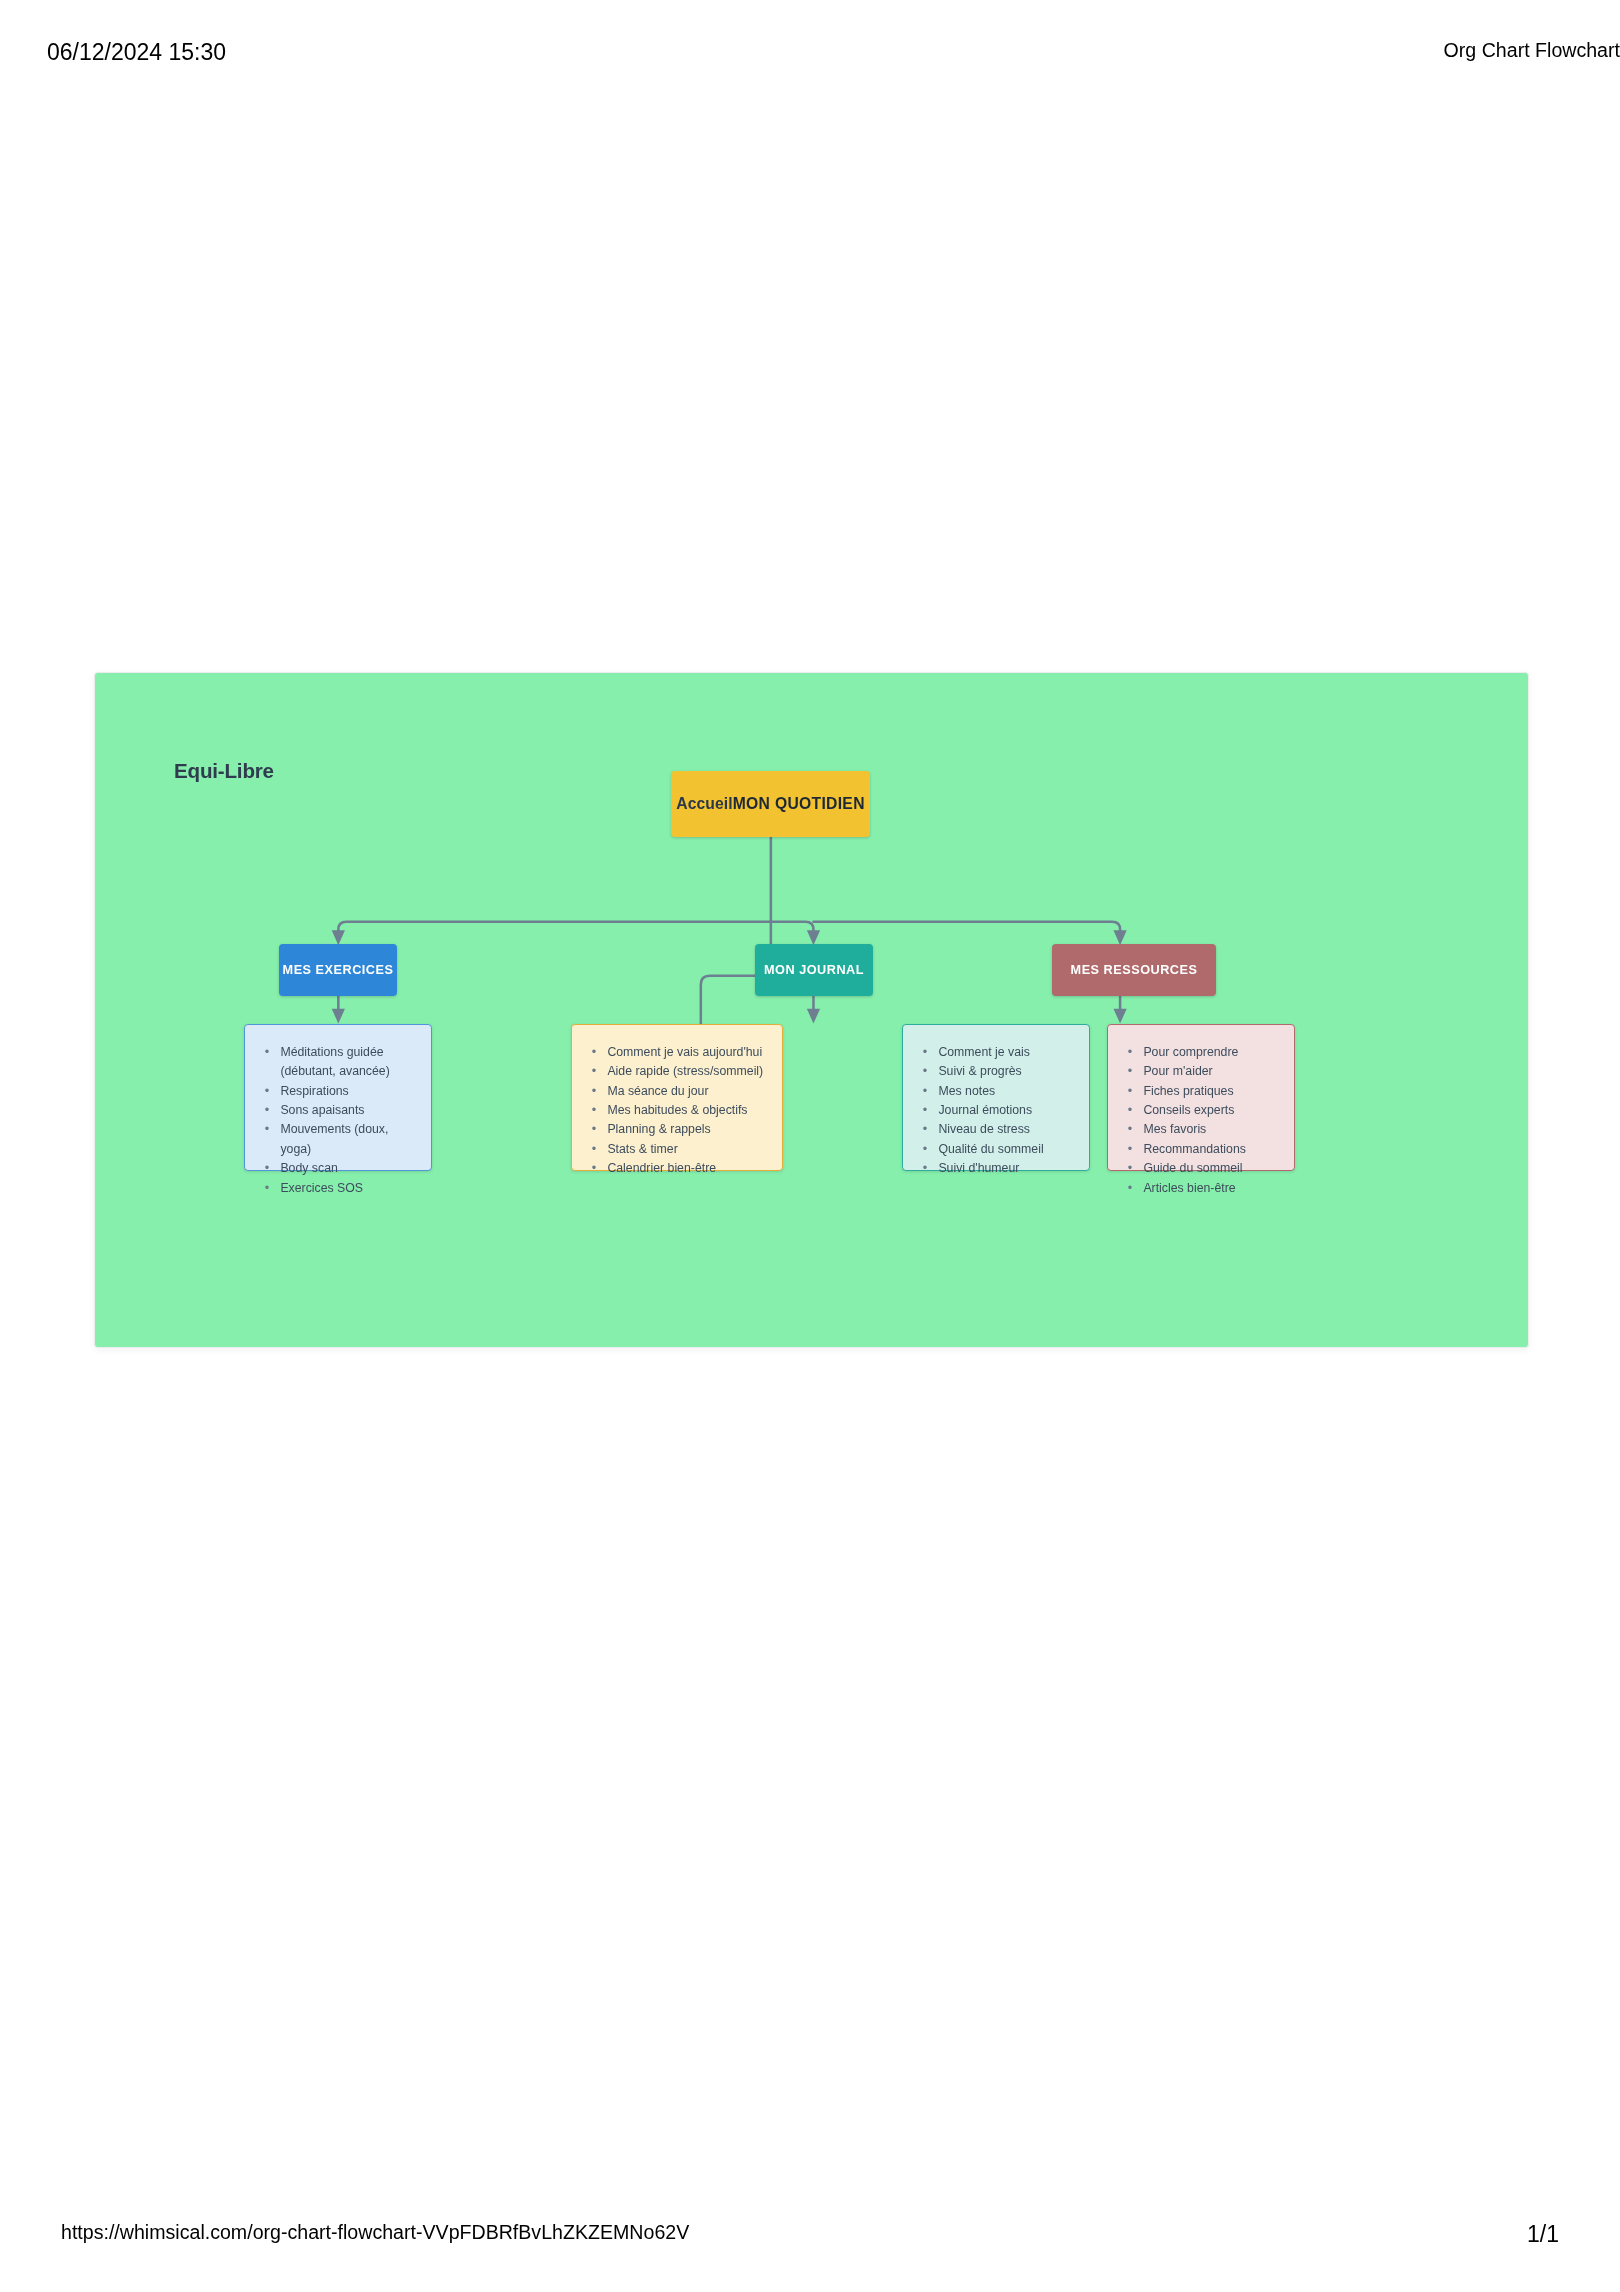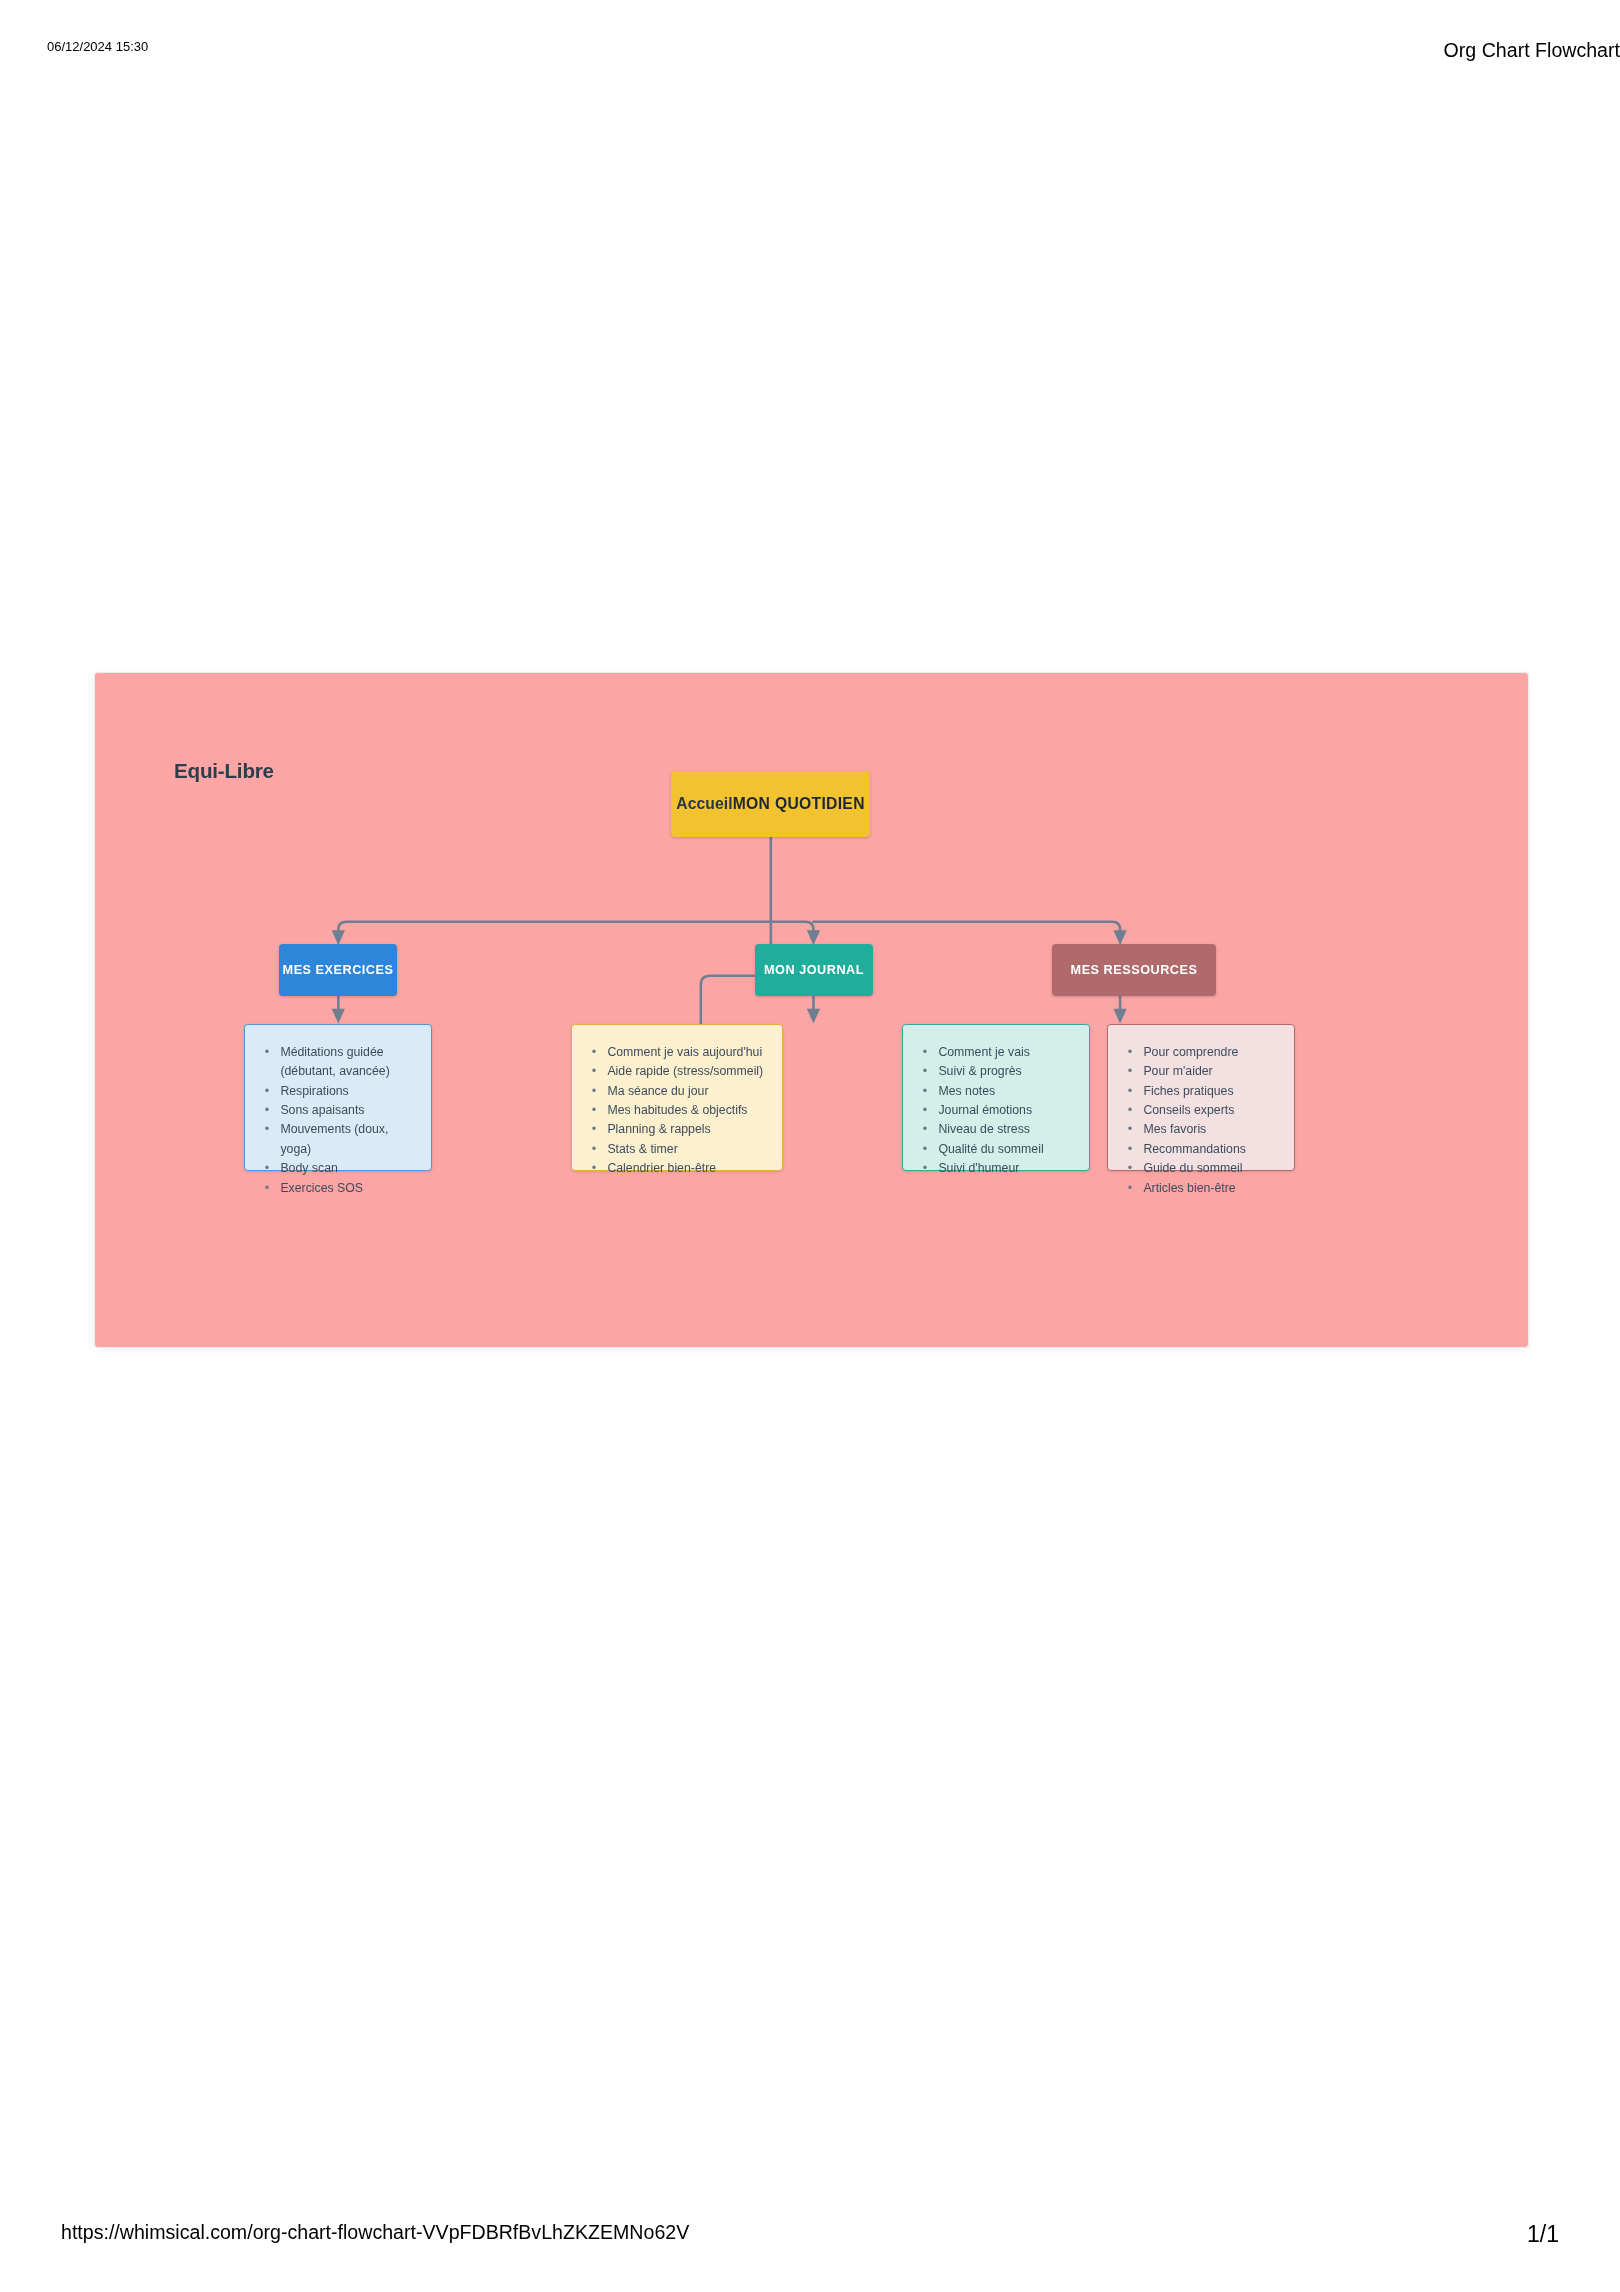--- a/index.html
+++ b/index.html
@@ -20,21 +20,21 @@
     position: absolute;
     top: 39px;
     left: 0;
     width: 1620px;
     height: 29px;
   }
   .print-header .hdr-date {
     position: absolute;
     left: 47px;
     top: 0;
-    font-size: 13px;
+    font-size: 23px;
     color: #000000;
     white-space: nowrap;
   }
   .print-header .hdr-title {
     position: absolute;
     left: 0;
     top: 0;
     width: 1620px;
     text-align: right;
     font-size: 19.6px;
@@ -63,21 +63,21 @@
     color: #000000;
   }
 
   
   .canvas-card {
     position: absolute;
     left: 94px;
     top: 672px;
     width: 1433px;
     height: 674px;
-    background: #fca5a5;
+    background: #86efac;
     border: 1px solid #ececee;
     border-radius: 3.9px;
     box-shadow: 0 2px 8.8px rgba(20,25,40,0.055);
   }
 
   .board-title {
     position: absolute;
     left: 79px;
     top: 86px;
     font-size: 20.6px;

